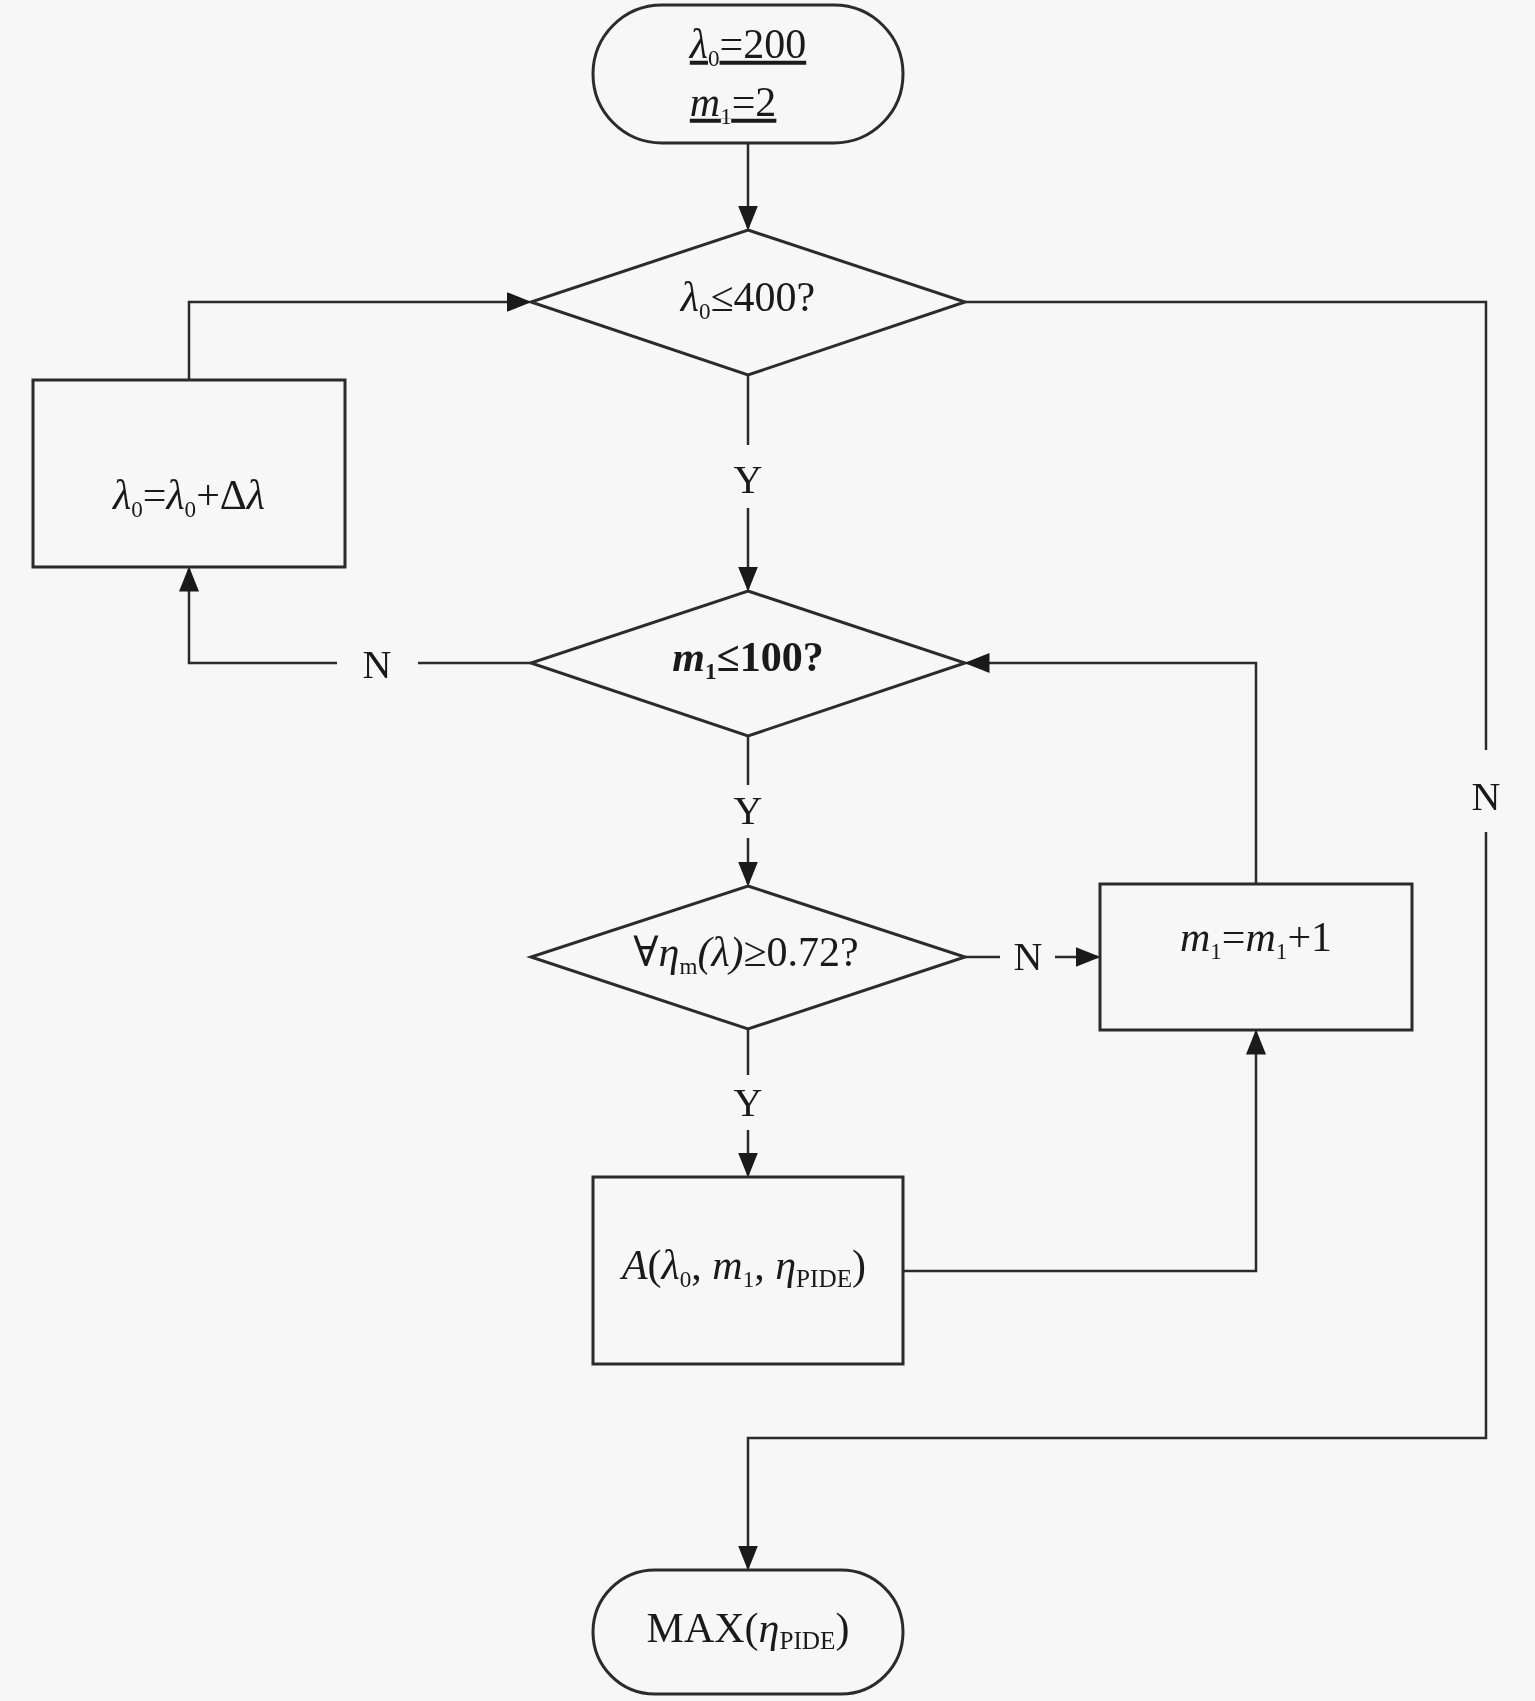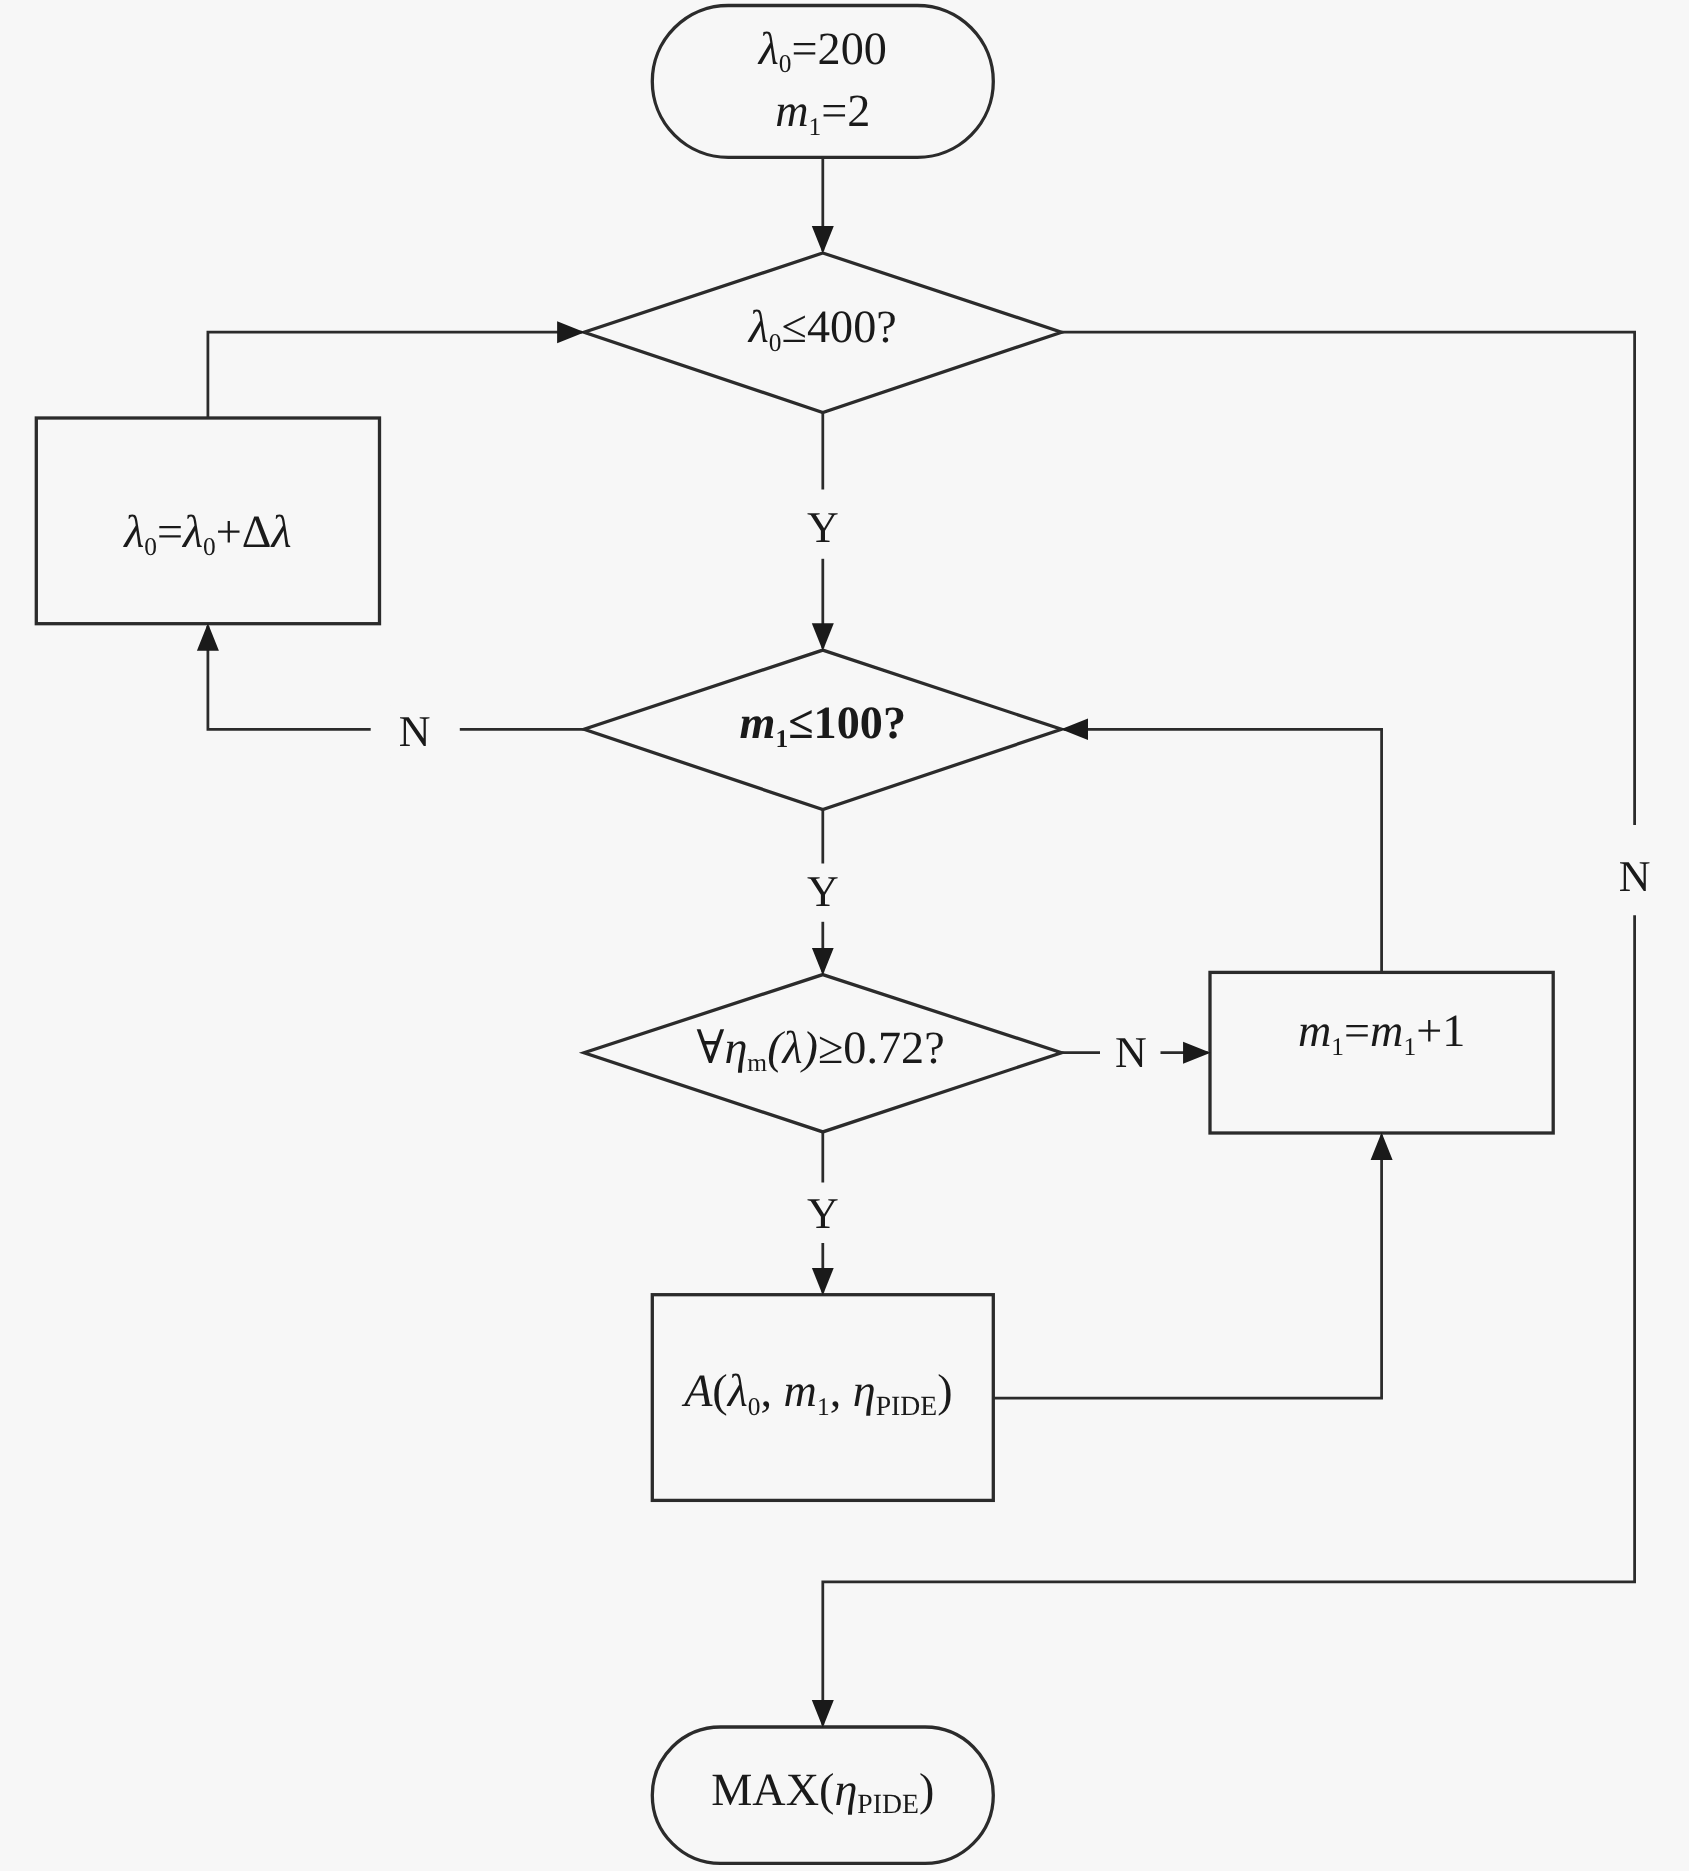--- a/index.html
+++ b/index.html
@@ -46,30 +46,30 @@
   <line class="conn" x1="748" y1="736" x2="748" y2="785"></line>
   <line class="conn" x1="748" y1="838" x2="748" y2="884" marker-end="url(#arr)"></line>
   <line class="conn" x1="748" y1="1029" x2="748" y2="1075"></line>
   <line class="conn" x1="748" y1="1130" x2="748" y2="1175" marker-end="url(#arr)"></line>
   <line class="conn" x1="965" y1="957" x2="1000" y2="957"></line>
   <line class="conn" x1="1055" y1="957" x2="1098" y2="957" marker-end="url(#arr)"></line>
   <polyline class="conn" points="903,1271 1256,1271 1256,1032" marker-end="url(#arr)"></polyline>
   <polyline class="conn" points="1256,884 1256,663 967,663" marker-end="url(#arr)"></polyline>
 </svg>
 
-<div class="lbl" style="left:748px; top:74px; text-align:center; line-height:1.35;">
+<div class="lbl" style="left:748px; top:74px; text-align:left; line-height:1.35;text-decoration:underline;">
   <div><span class="it">λ</span><sub>0</sub><span>=200</span></div>
   <div><span class="it">m</span><sub>1</sub><span>=2</span></div>
 </div>
 
 <div class="lbl" style="left:748px; top:300px;">
   <span class="it">λ</span><sub>0</sub><span>≤400?</span>
 </div>
 
-<div class="lbl" style="left:189px; top:486px;">
+<div class="lbl" style="left:189px; top:498px;">
   <span class="it">λ</span><sub>0</sub><span>=</span><span class="it">λ</span><sub>0</sub><span>+Δ</span><span class="it">λ</span>
 </div>
 
 <div class="lbl" style="left:748px; top:660px;font-weight:bold;">
   <span class="it">m</span><sub>1</sub><span>≤100?</span>
 </div>
 
 <div class="lbl" style="left:746px; top:955px;">
   <span>∀</span><span class="it">η</span><sub>m</sub><span class="it">(λ)</span><span>≥0.72?</span>
 </div>

